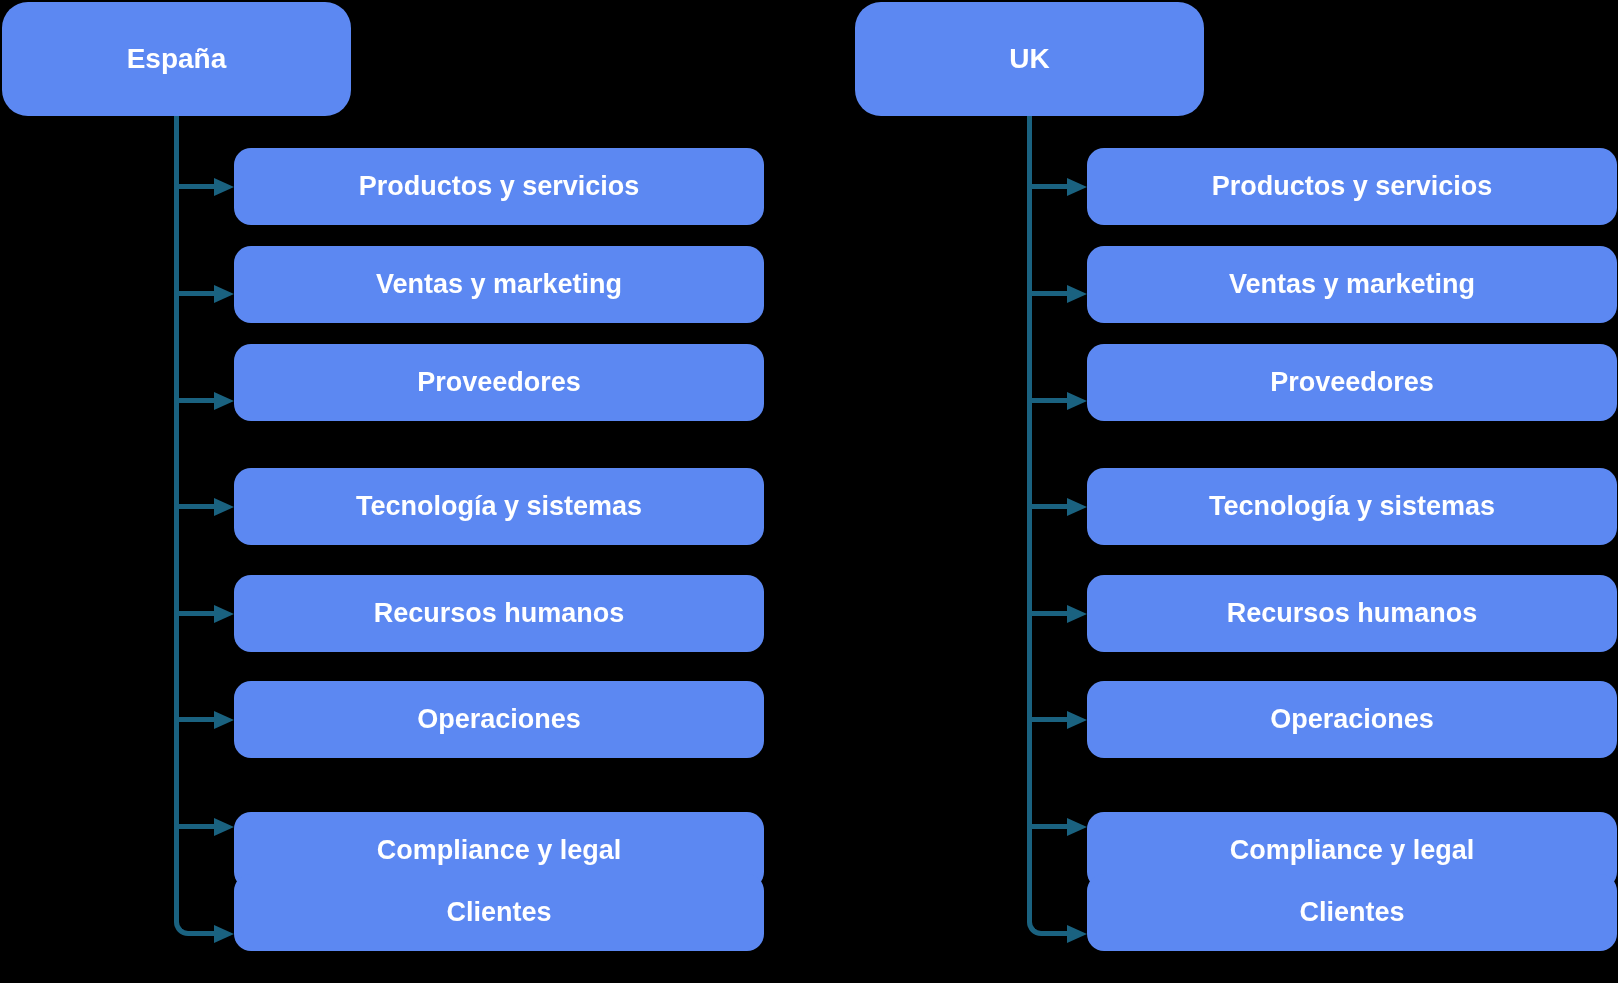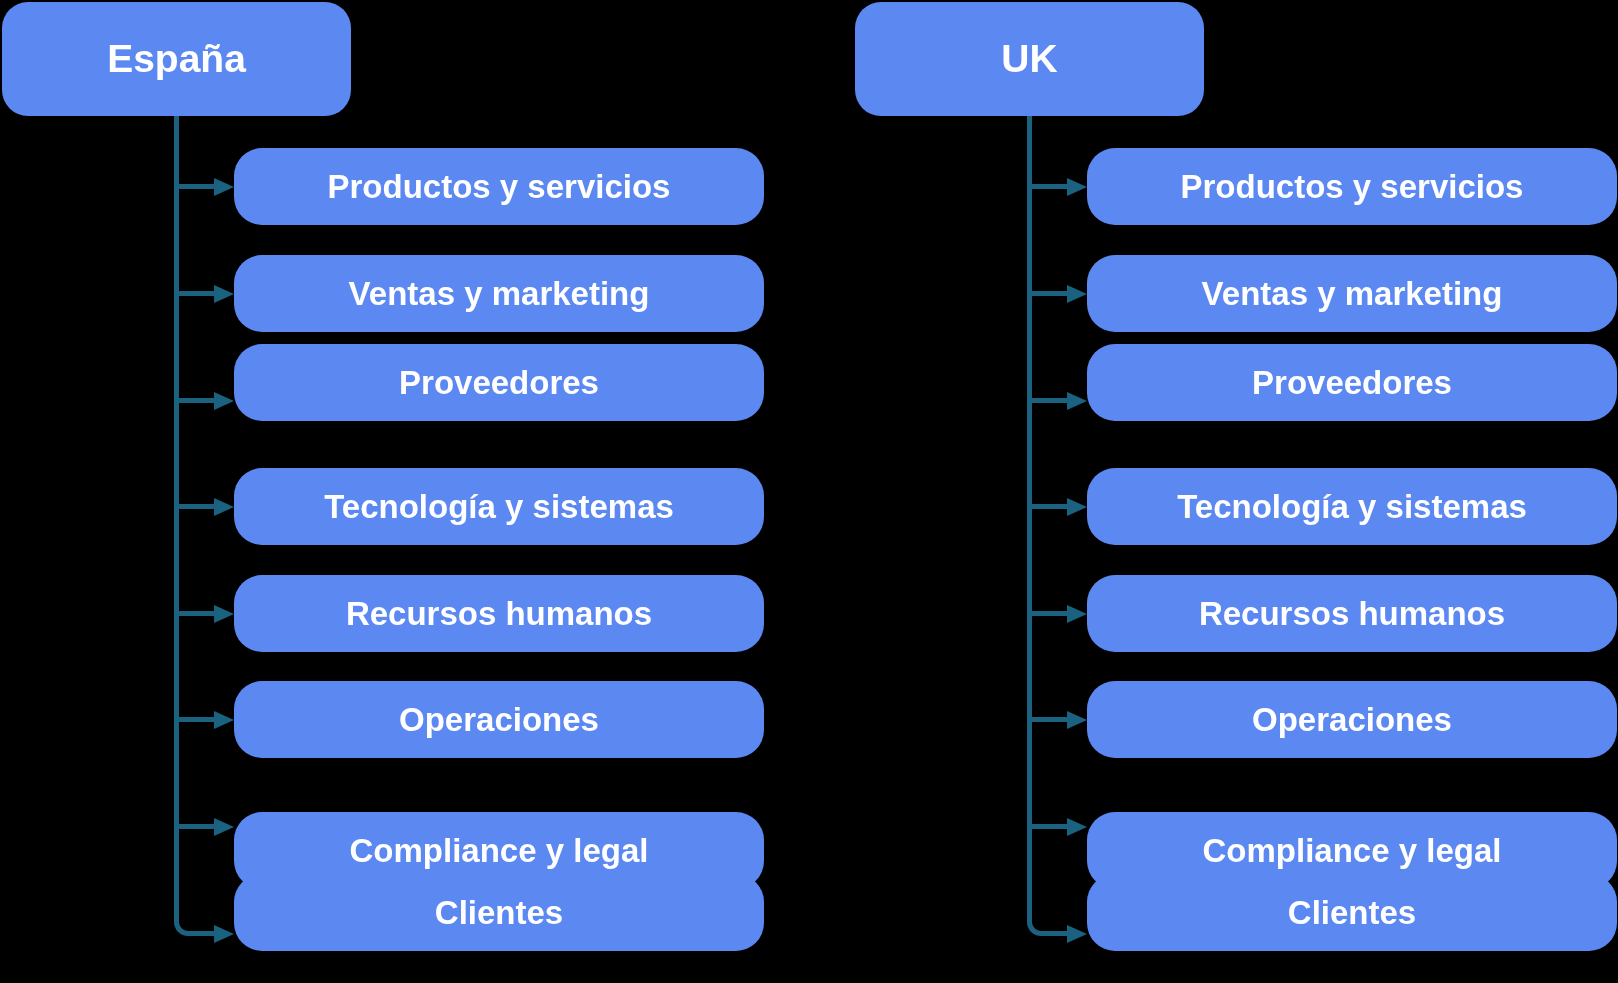--- a/index.html
+++ b/index.html
@@ -21,21 +21,21 @@
   .tree.left{left:0;}
   .tree.right{left:853px;}
 
   .root-node{
     position:absolute;left:2px;top:2px;
     width:349px;height:114px;
     background:var(--node);
     border-radius:26px;
     display:flex;align-items:center;justify-content:center;
     color:var(--node-text);
-    font-size:39px;font-weight:bold;
+    font-size:28px;font-weight:bold;
   }
   .trunk{
     position:absolute;left:174px;top:116px;
     width:5px;height:803px;
     background:var(--connector);
   }
   .elbow{
     position:absolute;left:174px;top:919px;
     width:26px;height:12px;
     border-left:5px solid var(--connector);
@@ -52,32 +52,32 @@
     transform:translateY(-50%);
     width:0;height:0;
     border-left:20px solid var(--connector);
     border-top:9px solid transparent;
     border-bottom:9px solid transparent;
   }
   .node{
     position:absolute;left:234px;
     width:530px;height:77px;
     background:var(--node);
-    border-radius:28px;
+    border-radius:17px;
     display:flex;align-items:center;justify-content:center;
     color:var(--node-text);
-    font-size:33px;font-weight:bold;
+    font-size:27px;font-weight:bold;
   }
   .cyan-line{
     position:absolute;left:4px;right:4px;bottom:-1px;height:3px;
     background:var(--artifact);
     border-radius:2px;
   }
   
-  .node.r0{top:148px}.node.r1{top:255px}.node.r2{top:344px}.node.r3{top:468px}
+  .node.r0{top:148px}.node.r1{top:246px}.node.r2{top:344px}.node.r3{top:468px}
   .node.r4{top:575px}.node.r5{top:681px}.node.r6{top:812px}.node.r7{top:874px}
   .branch.r0{top:184px}.branch.r1{top:291px}.branch.r2{top:398px}.branch.r3{top:504px}
   .branch.r4{top:611px}.branch.r5{top:717px}.branch.r6{top:824px}.branch.r7{top:931px}
 </style>
 </head>
 <body>
 
 <div class="canvas">
 
   <div class="tree left">

